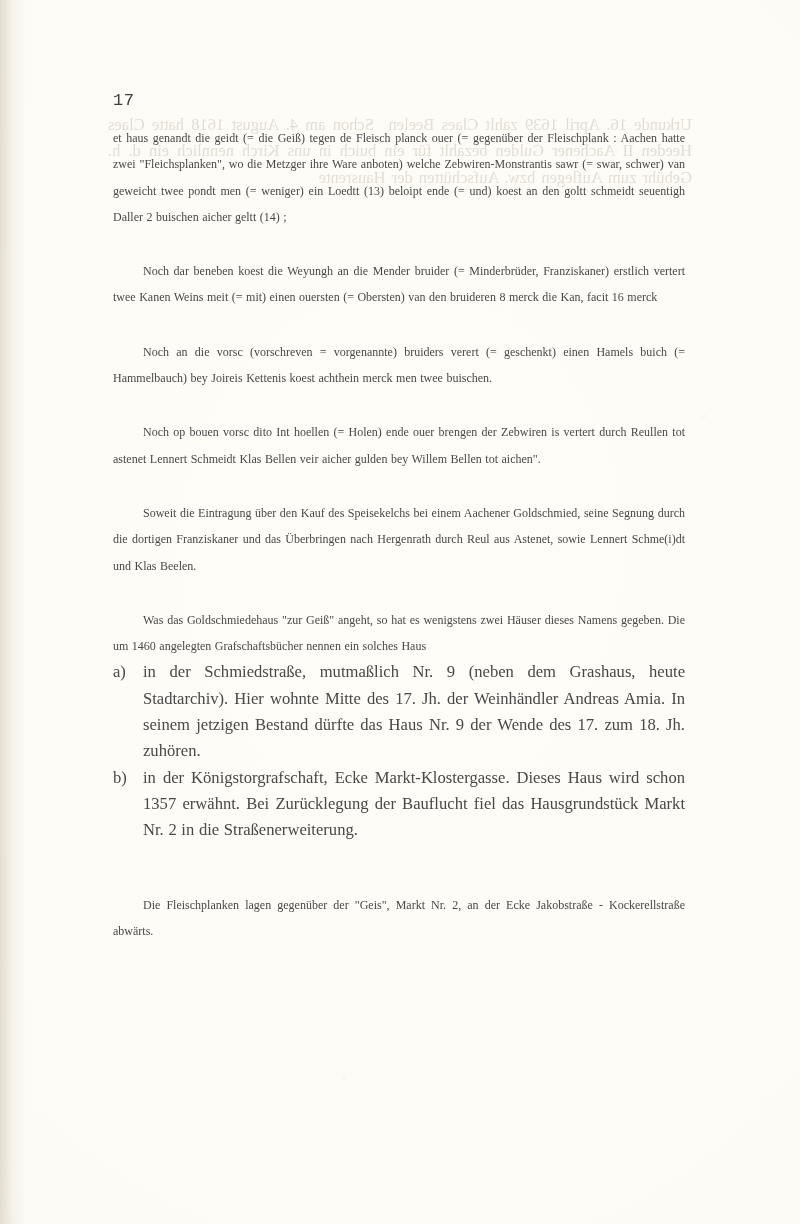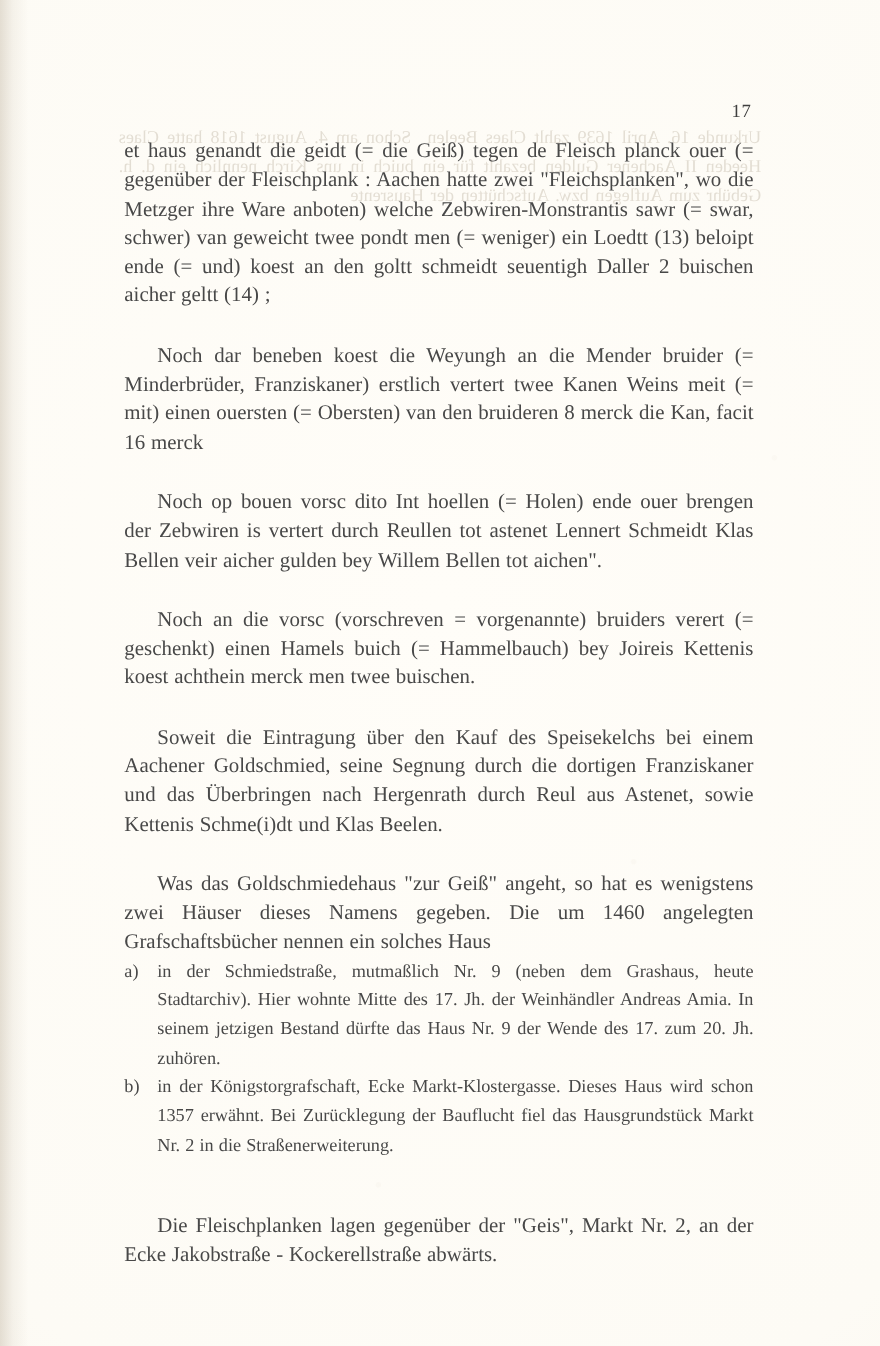--- a/index.html
+++ b/index.html
@@ -67,31 +67,31 @@
   .content {
     position: absolute;
     left: 113px;
     top: 92px;
     width: 572px;
     color: #4a4a4a;
     z-index: 2;
   }
 
   .folio {
-    text-align: right;
     font-size: 17px;
     color: #3f3f3f;
     line-height: 1;
     margin: 0 2px 16px 0;
     letter-spacing: .5px;
+    font-family: Liberation Mono, monospace;
   }
 
   p.para {
     margin: 0;
-    font-size: 19px;
+    font-size: 12px;
     line-height: 26.3px;
     text-align: justify;
     text-align-last: left;
     color: #484848;
     hyphens: none;
     word-spacing: .5px;
   }
   p.para + p.para { margin-top: 28px; }
   p.indent { text-indent: 30px; margin-top: 48px; }
   p.noindent { text-indent: 0; }
@@ -128,32 +128,32 @@
   <div class="bleed">Urkunde 16. April 1639 zahlt Claes Beelen  Schon am 4. August 1618 hatte Claes Heeden II Aachener Gulden bezahlt für ein buich in uns Kirch nennlich ein d. h. Gebühr zum Auflegen bzw. Aufschütten der Hausrente</div>
 
   <div class="content">
 
     <div class="folio">17</div>
 
     <p class="para noindent">et haus genandt die geidt (= die Geiß) tegen de Fleisch planck ouer (= gegenüber der Fleischplank : Aachen hatte zwei "Fleichsplanken", wo die Metzger ihre Ware anboten) welche Zebwiren-Monstrantis sawr (= swar, schwer) van geweicht twee pondt men (= weniger) ein Loedtt (13) beloipt ende (= und) koest an den goltt schmeidt seuentigh Daller 2 buischen aicher geltt (14) ;</p>
 
     <p class="para indent">Noch dar beneben koest die Weyungh an die Mender bruider (= Minderbrüder, Franziskaner) erstlich vertert twee Kanen Weins meit (= mit) einen ouersten (= Obersten) van den bruideren 8 merck die Kan, facit 16 merck</p>
 
+    <p class="para indent">Noch an die vorsc (vorschreven = vorgenannte) bruiders verert (= geschenkt) einen Hamels buich (= Hammelbauch) bey Joireis Kettenis koest achthein merck men twee buischen.</p>
+
     <p class="para indent">Noch op bouen vorsc dito Int hoellen (= Holen) ende ouer brengen der Zebwiren is vertert durch Reullen tot astenet Lennert Schmeidt Klas Bellen veir aicher gulden bey Willem Bellen tot aichen".</p>
 
-    <p class="para indent">Noch an die vorsc (vorschreven = vorgenannte) bruiders verert (= geschenkt) einen Hamels buich (= Hammelbauch) bey Joireis Kettenis koest achthein merck men twee buischen.</p>
-
-    <p class="para indent">Soweit die Eintragung über den Kauf des Speisekelchs bei einem Aachener Goldschmied, seine Segnung durch die dortigen Franziskaner und das Überbringen nach Hergenrath durch Reul aus Astenet, sowie Kettenis Schme(i)dt und Klas Beelen.</p>
+    <p class="para indent">Soweit die Eintragung über den Kauf des Speisekelchs bei einem Aachener Goldschmied, seine Segnung durch die dortigen Franziskaner und das Überbringen nach Hergenrath durch Reul aus Astenet, sowie Lennert Schme(i)dt und Klas Beelen.</p>
 
     <p class="para indent">Was das Goldschmiedehaus "zur Geiß" angeht, so hat es wenigstens zwei Häuser dieses Namens gegeben. Die um 1460 angelegten Grafschaftsbücher nennen ein solches Haus</p>
 
     <ul class="list">
       <li>
         <span class="marker">a)</span>
-        <span>in der Schmiedstraße, mutmaßlich Nr. 9 (neben dem Grashaus, heute Stadtarchiv). Hier wohnte Mitte des 17. Jh. der Weinhändler Andreas Amia. In seinem jetzigen Bestand dürfte das Haus Nr. 9 der Wende des 17. zum 20. Jh. zuhören.</span>
+        <span>in der Schmiedstraße, mutmaßlich Nr. 9 (neben dem Grashaus, heute Stadtarchiv). Hier wohnte Mitte des 17. Jh. der Weinhändler Andreas Amia. In seinem jetzigen Bestand dürfte das Haus Nr. 9 der Wende des 17. zum 18. Jh. zuhören.</span>
       </li>
       <li>
         <span class="marker">b)</span>
         <span>in der Königstorgrafschaft, Ecke Markt-Klostergasse. Dieses Haus wird schon 1357 erwähnt. Bei Zurücklegung der Bauflucht fiel das Hausgrundstück Markt Nr. 2 in die Straßenerweiterung.</span>
       </li>
     </ul>
 
     <p class="para indent">Die Fleischplanken lagen gegenüber der "Geis", Markt Nr. 2, an der Ecke Jakobstraße - Kockerellstraße abwärts.</p>
 
   </div>

